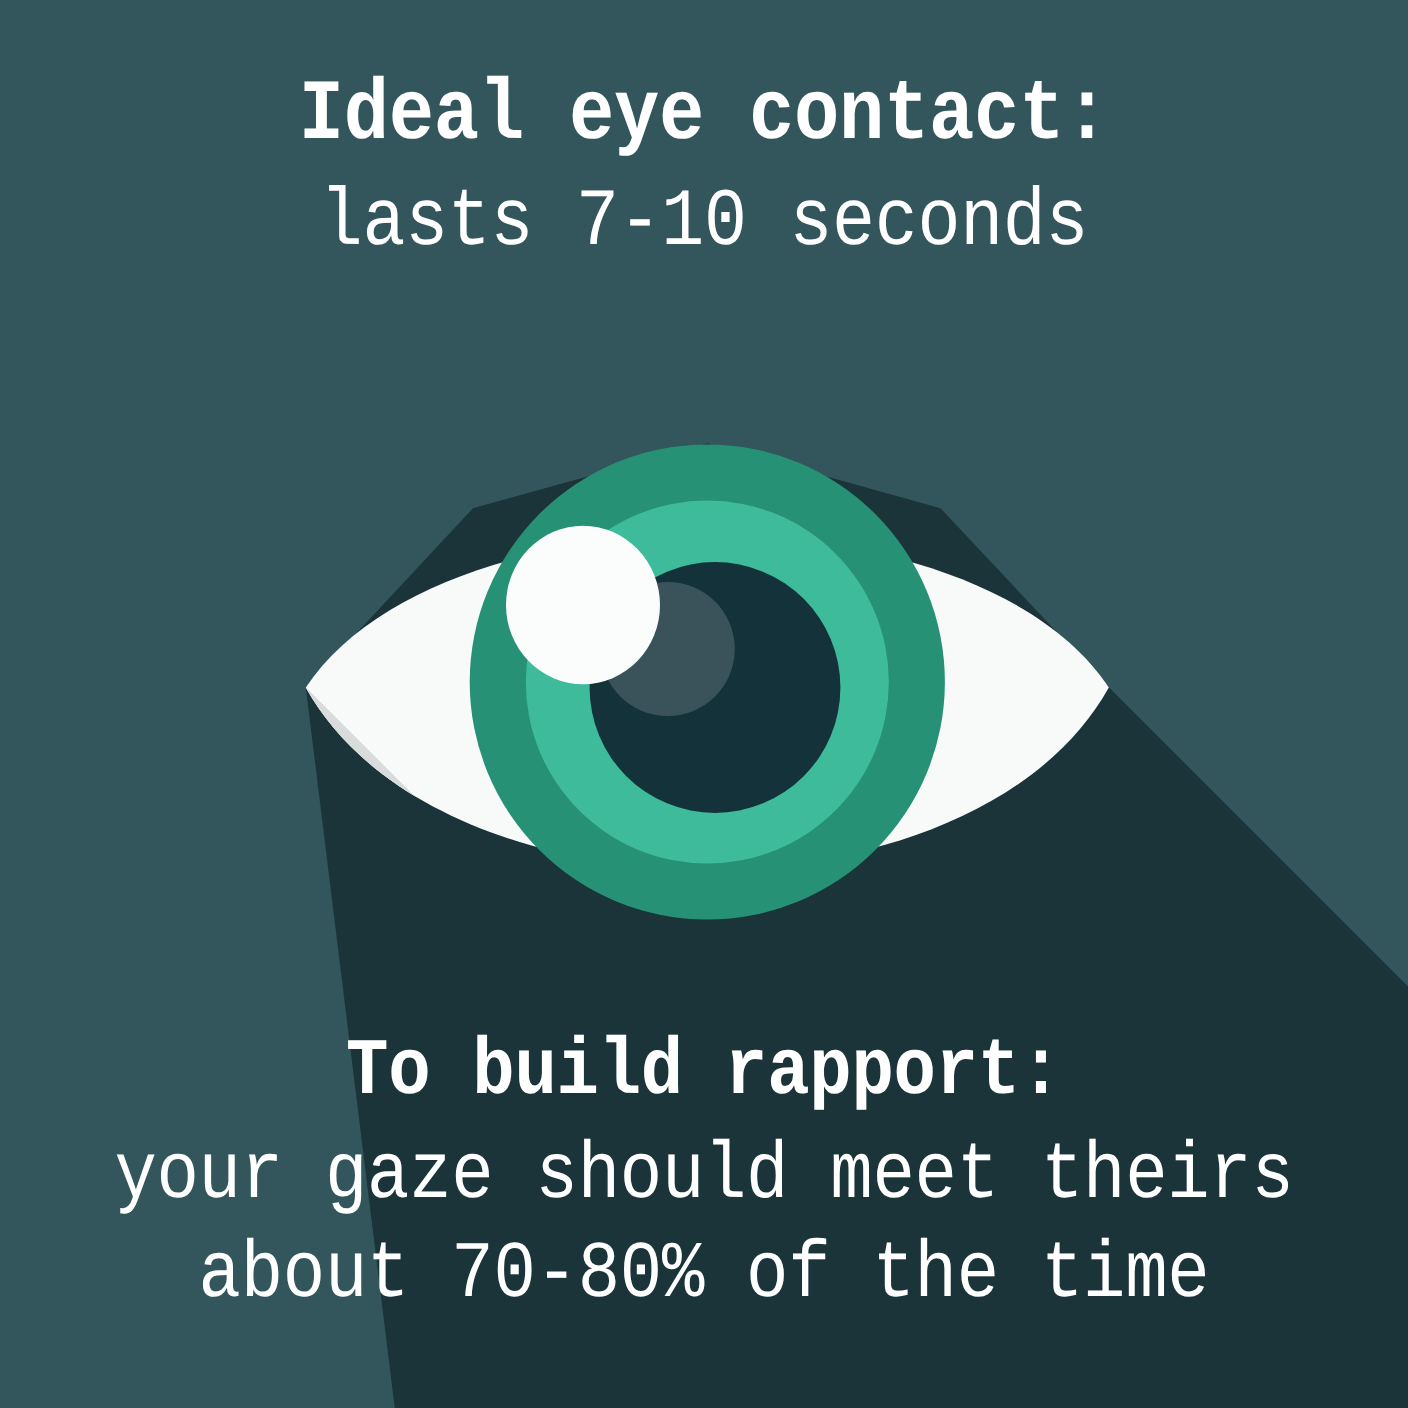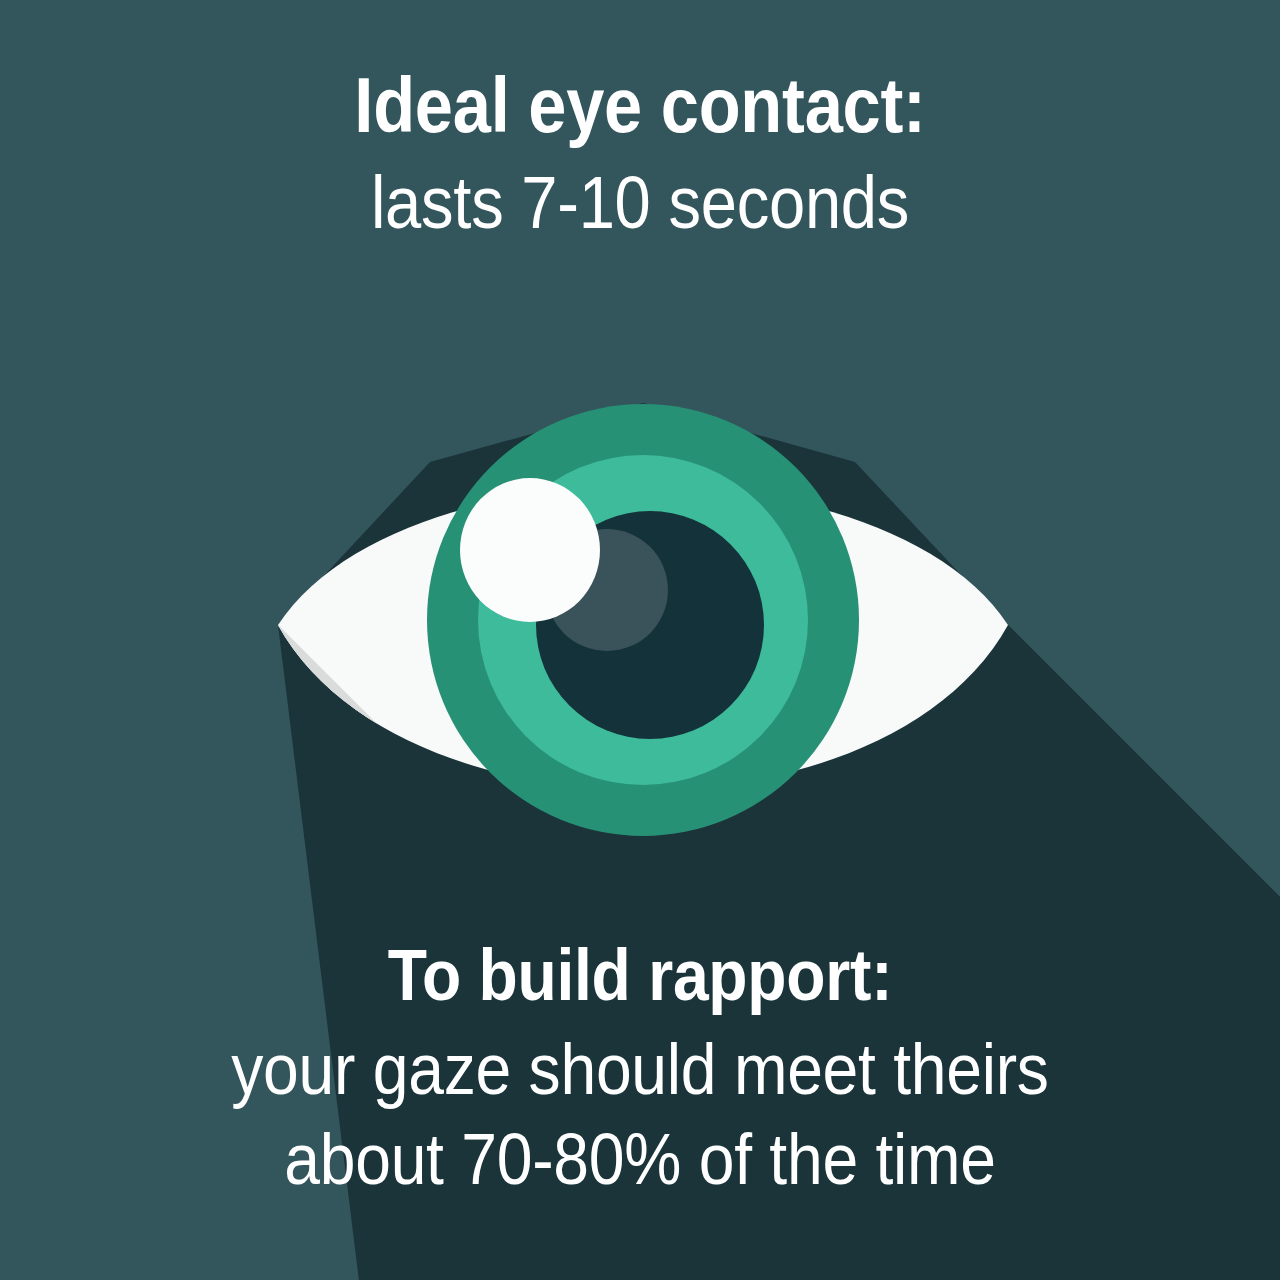--- a/index.html
+++ b/index.html
@@ -5,21 +5,21 @@
   html, body {
     margin: 0;
     padding: 0;
     background: #2f4f57;
   }
   #stage {
     position: relative;
     width: 1280px;
     height: 1280px;
     overflow: hidden;
-    font-family: Liberation Sans, sans-serif;
+    font-family: Liberation Mono, monospace;
   }
 
   
   .bg {
     position: absolute;
     inset: 0;
     background: #33555c;
   }
 
   

